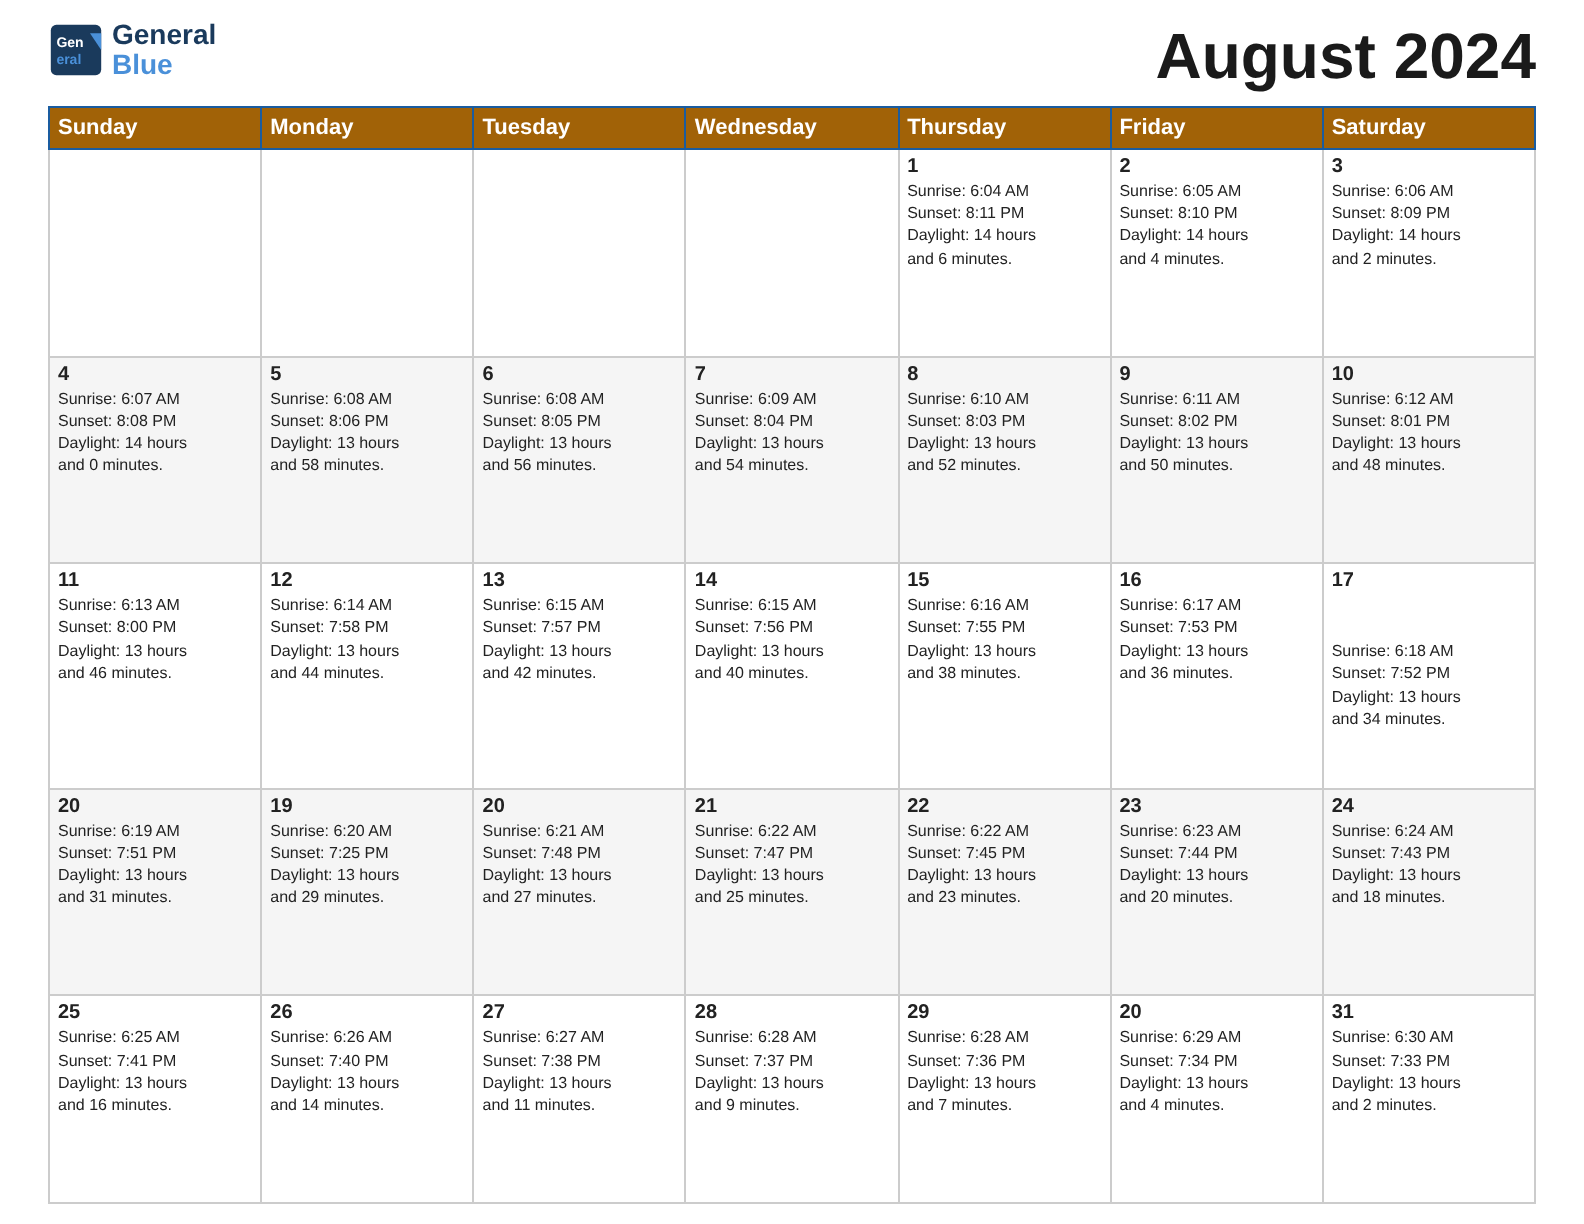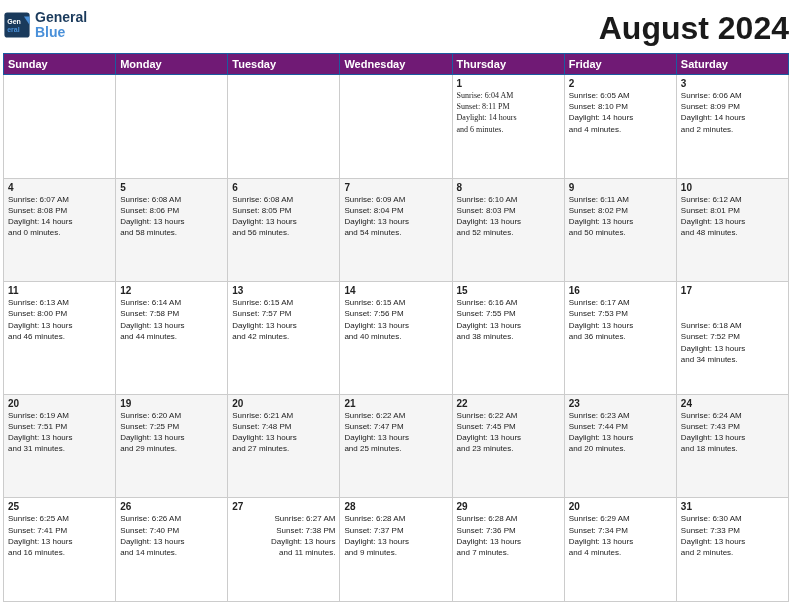--- a/index.html
+++ b/index.html
@@ -6,21 +6,21 @@
     body {
       font-family: Arial, sans-serif;
       background: #fff;
       width: 792px;
       height: 612px;
       overflow: hidden;
     }
     .page {
       width: 792px;
       height: 612px;
-      padding: 10px 3px;
+      padding: 10px 24px;
       display: flex;
       flex-direction: column;
     }
     .header {
       display: flex;
       justify-content: space-between;
       align-items: flex-start;
       margin-bottom: 6px;
     }
     .logo {
@@ -51,21 +51,21 @@
       color: #333;
     }
     .calendar {
       flex: 1;
       border: 1px solid #ccc;
       border-collapse: collapse;
       width: 100%;
       table-layout: fixed;
     }
     .calendar th {
-      background-color: #701a75;
+      background-color: #a16207;
       color: #fff;
       font-size: 11px;
       font-weight: bold;
       padding: 4px 4px;
       text-align: left;
       border: 1px solid #1a5ca0;
     }
     .calendar td {
       vertical-align: top;
       border: 1px solid #ccc;
@@ -128,21 +128,21 @@
         </tr>
     </thead>
     <tbody id="calendar-body">
     <tr>
           <td class="empty-cell"></td>
           <td class="empty-cell"></td>
           <td class="empty-cell"></td>
           <td class="empty-cell"></td>
           <td>
             <span class="day-num">1</span>
-            <div class="day-info" style="white-space: pre-line; font-family: Liberation Serif, serif;">Sunrise: 6:04 AM
+            <div class="day-info" style="white-space: pre-line;">Sunrise: 6:04 AM
 Sunset: 8:11 PM
 Daylight: 14 hours
 and 6 minutes.</div>
           </td>
           <td>
             <span class="day-num">2</span>
             <div class="day-info" style="white-space: pre-line;">Sunrise: 6:05 AM
 Sunset: 8:10 PM
 Daylight: 14 hours
 and 4 minutes.</div>
@@ -318,21 +318,21 @@
           </td>
           <td>
             <span class="day-num">26</span>
             <div class="day-info" style="white-space: pre-line;">Sunrise: 6:26 AM
 Sunset: 7:40 PM
 Daylight: 13 hours
 and 14 minutes.</div>
           </td>
           <td>
             <span class="day-num">27</span>
-            <div class="day-info" style="white-space: pre-line; text-align: right;">Sunrise: 6:27 AM
+            <div class="day-info" style="white-space: pre-line;">Sunrise: 6:27 AM
 Sunset: 7:38 PM
 Daylight: 13 hours
 and 11 minutes.</div>
           </td>
           <td>
             <span class="day-num">28</span>
             <div class="day-info" style="white-space: pre-line;">Sunrise: 6:28 AM
 Sunset: 7:37 PM
 Daylight: 13 hours
 and 9 minutes.</div>

